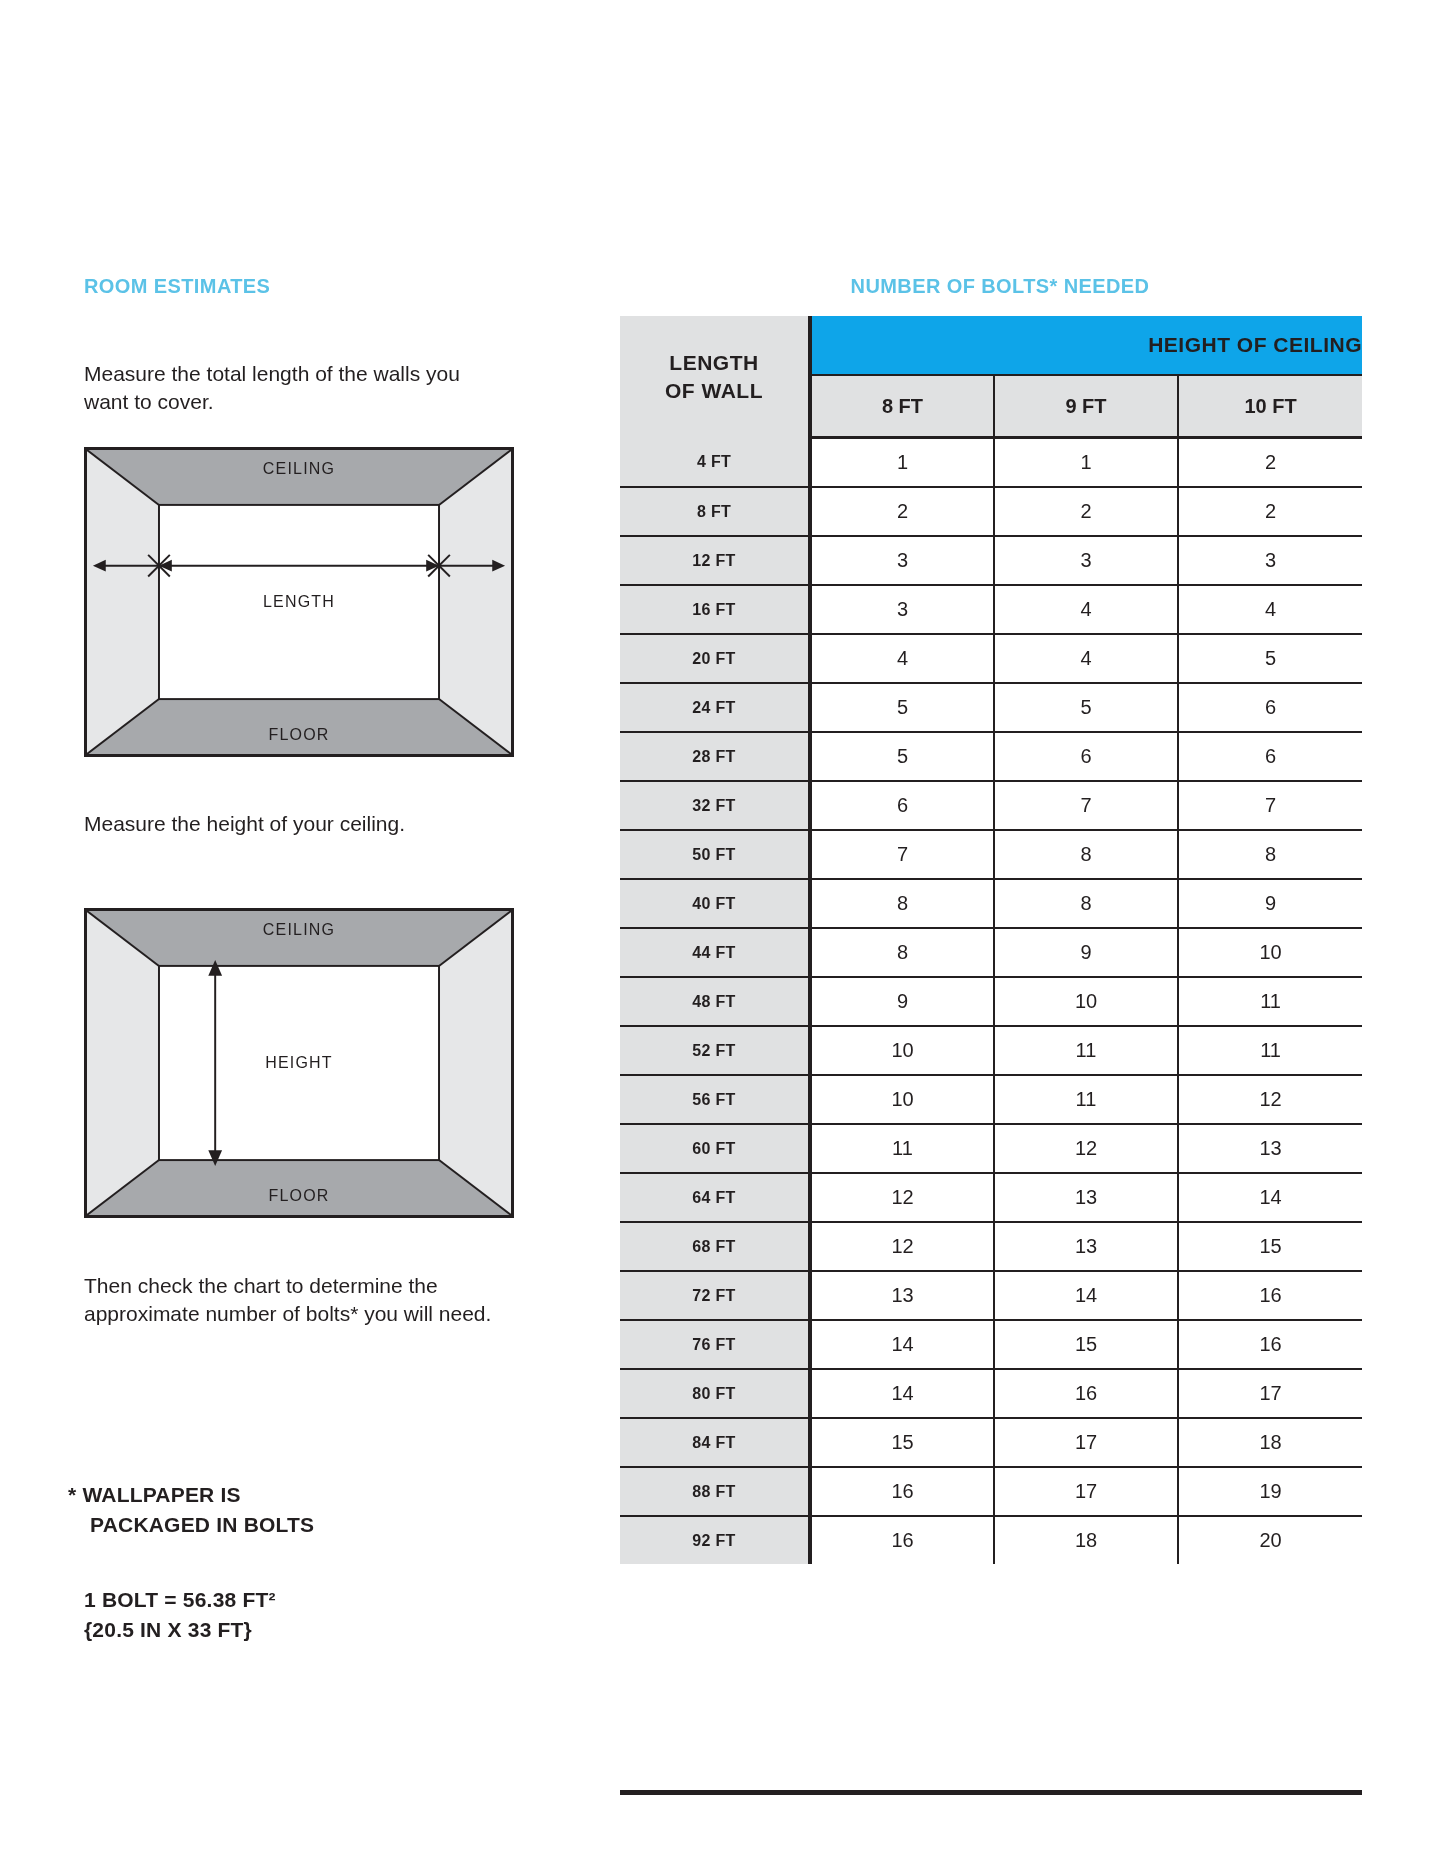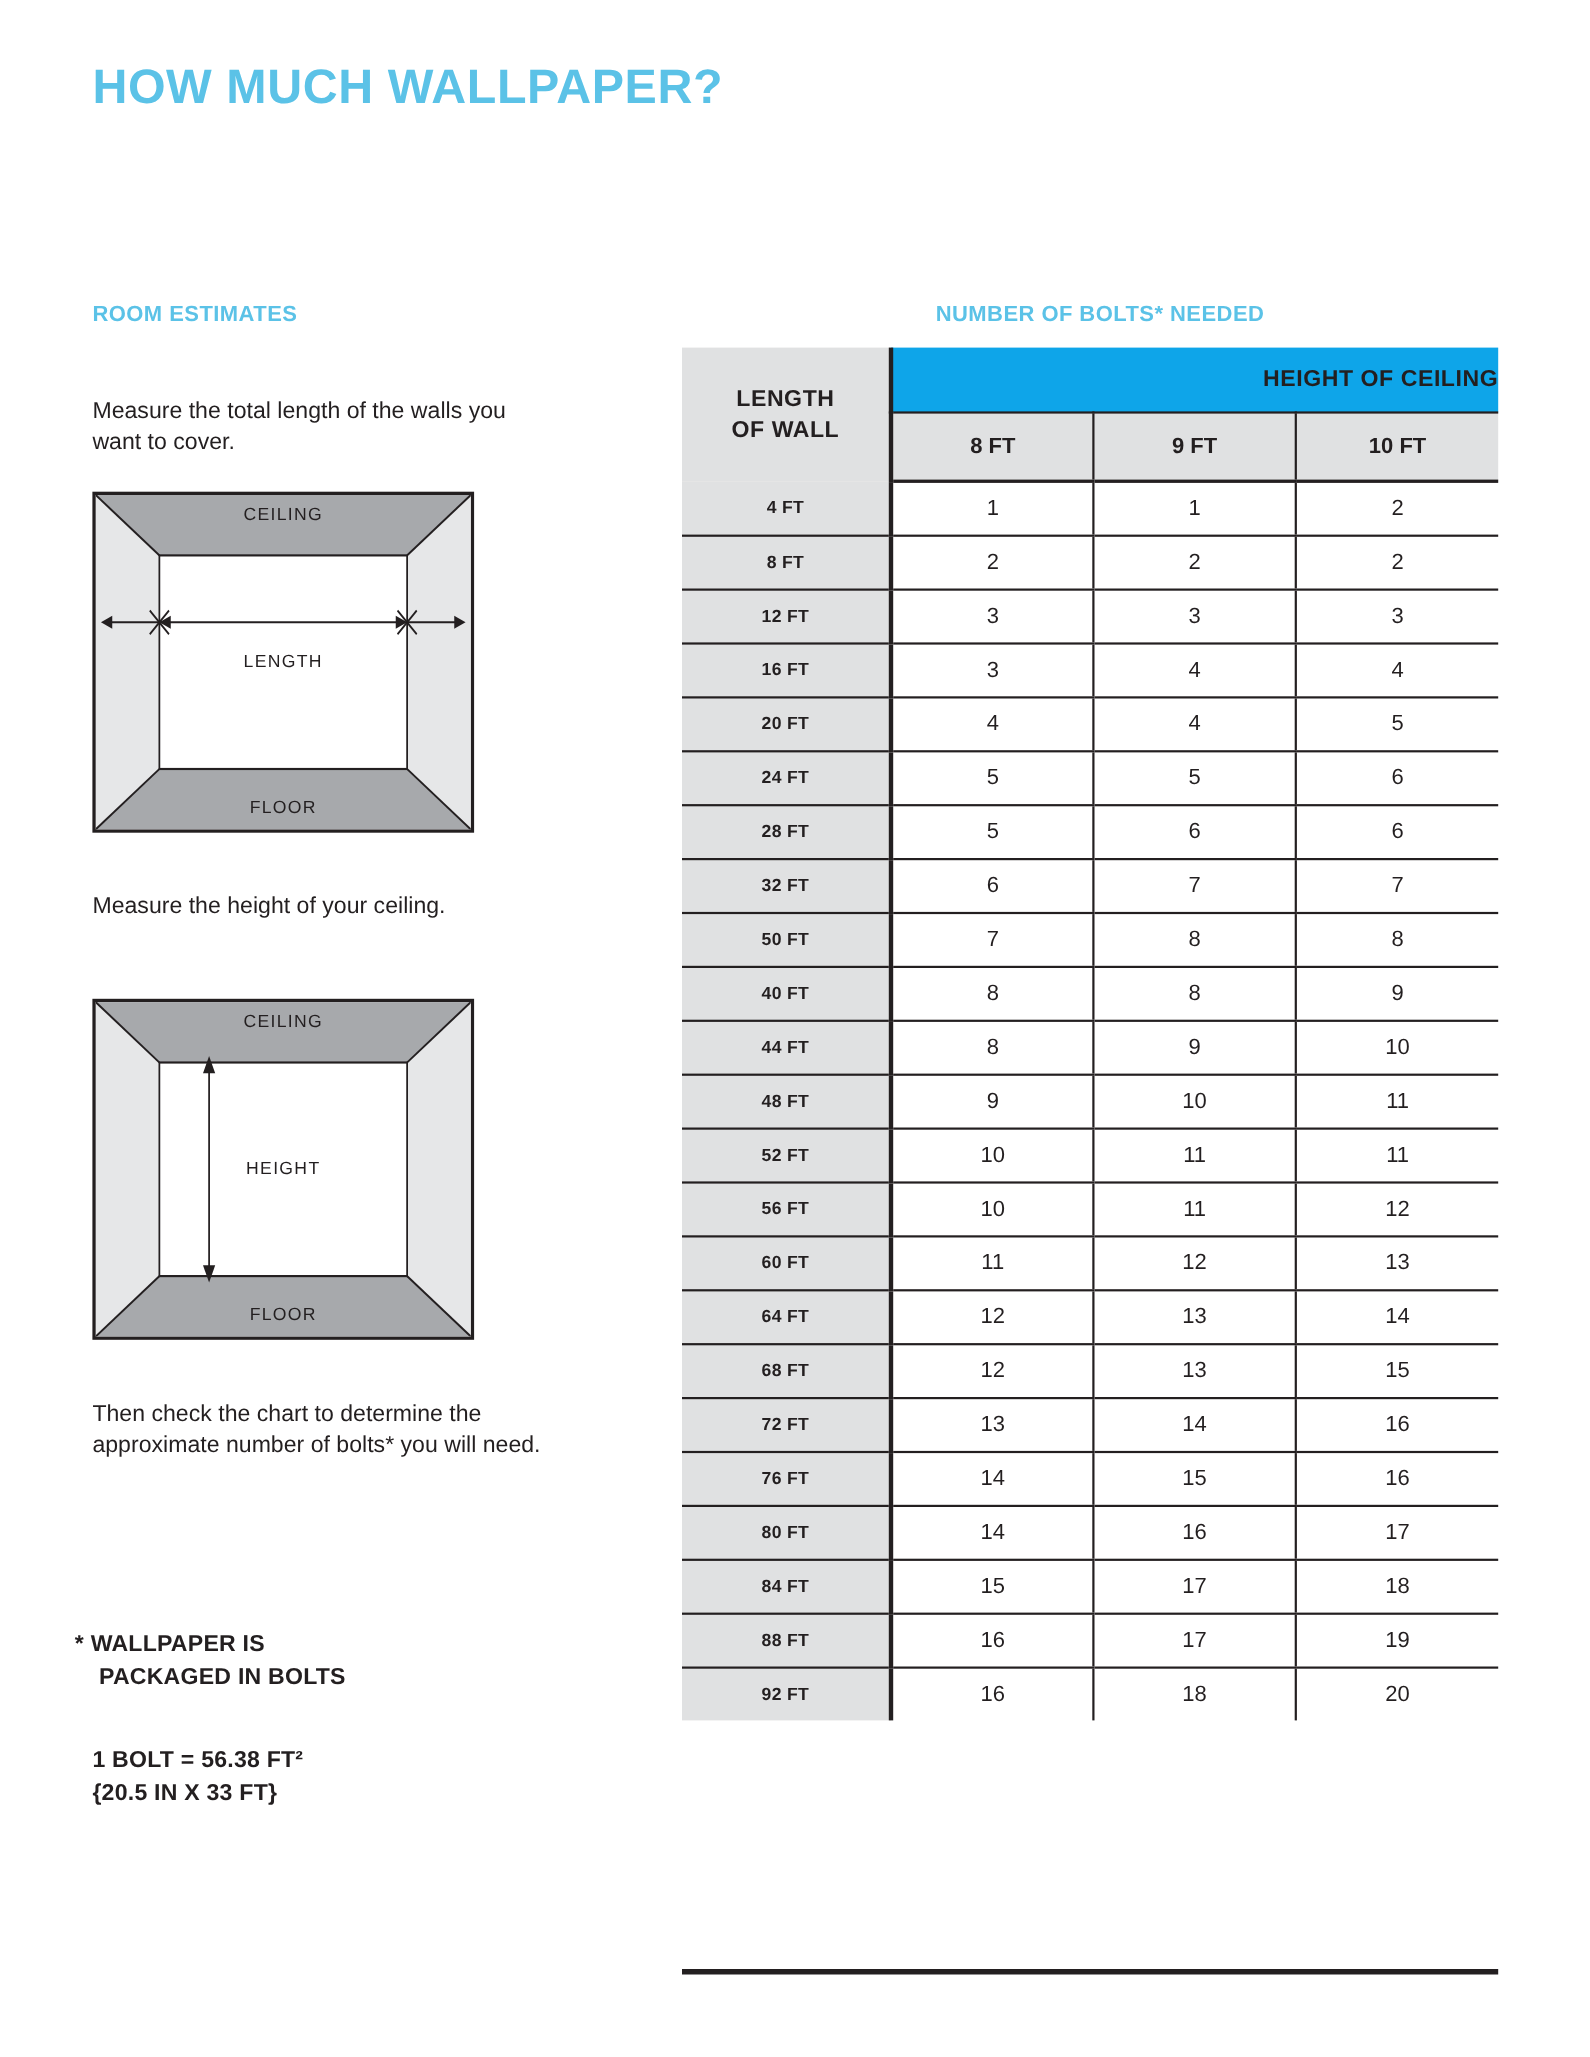--- a/index.html
+++ b/index.html
@@ -71,21 +71,21 @@
     color: #231f20;
     letter-spacing: 0.2px;
   }
   #bolt-note { left: 68px; top: 1480px; width: 400px; }
   #bolt-note .indent { display: block; padding-left: 22px; }
   #bolt-size { left: 84px; top: 1585px; width: 420px; }
 
   
   .room-diagram {
     position: absolute;
-    width: 347px;
+    width: 430px;
     height: 310px;
     border: 3px solid #231f20;
     box-sizing: border-box;
     background: #ffffff;
   }
   #diagram-length { left: 84px; top: 447px; }
   #diagram-height { left: 84px; top: 908px; }
 
   .room-diagram .inner {
     position: absolute;
@@ -210,21 +210,20 @@
     width: 742px;
     height: 5px;
     background: #231f20;
   }
 </style>
 </head>
 <body>
 
 <div class="page">
 
-  <div class="main-title">HOW MUCH WALLPAPER?</div>
 
   <div class="section-heading" id="room-estimates-heading">ROOM ESTIMATES</div>
   <div class="section-heading" id="bolts-heading">NUMBER OF BOLTS* NEEDED</div>
 
   <div class="body-text" id="instruction-1">Measure the total length of the walls you want to cover.</div>
 
   <div class="room-diagram" id="diagram-length">
     <div class="inner">
       <div class="wall wall-left"></div>
       <div class="wall wall-right"></div>

